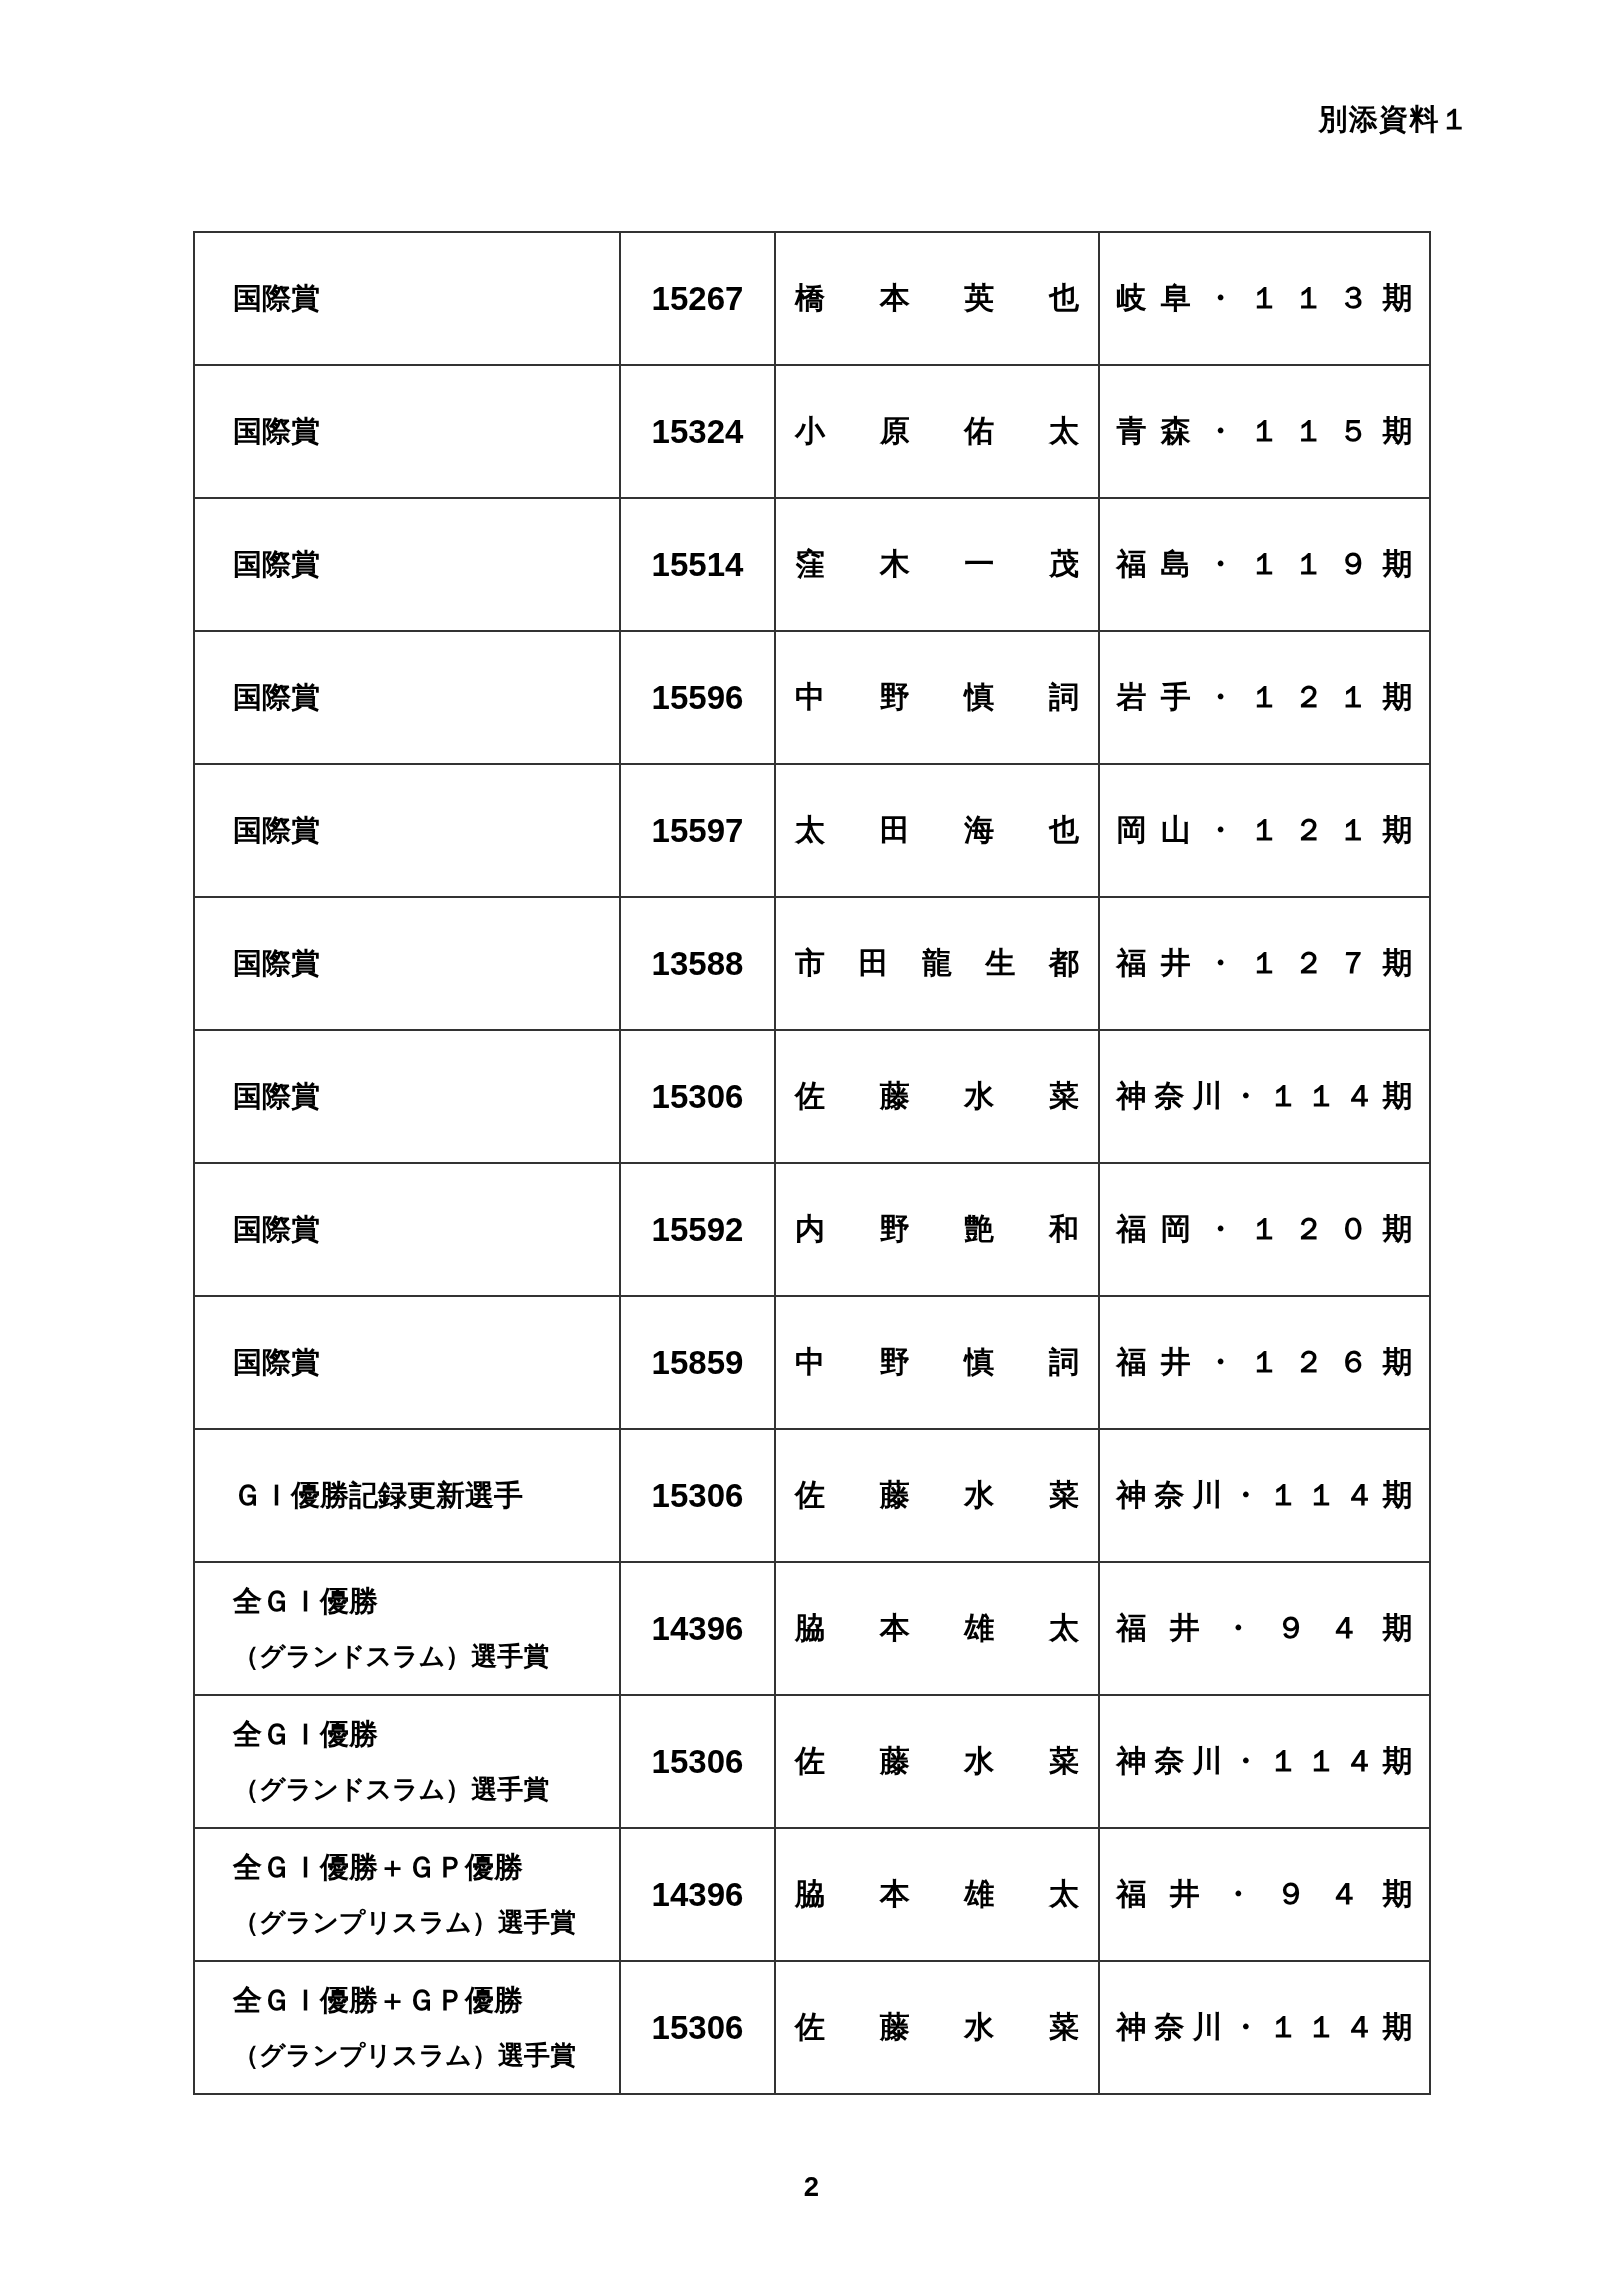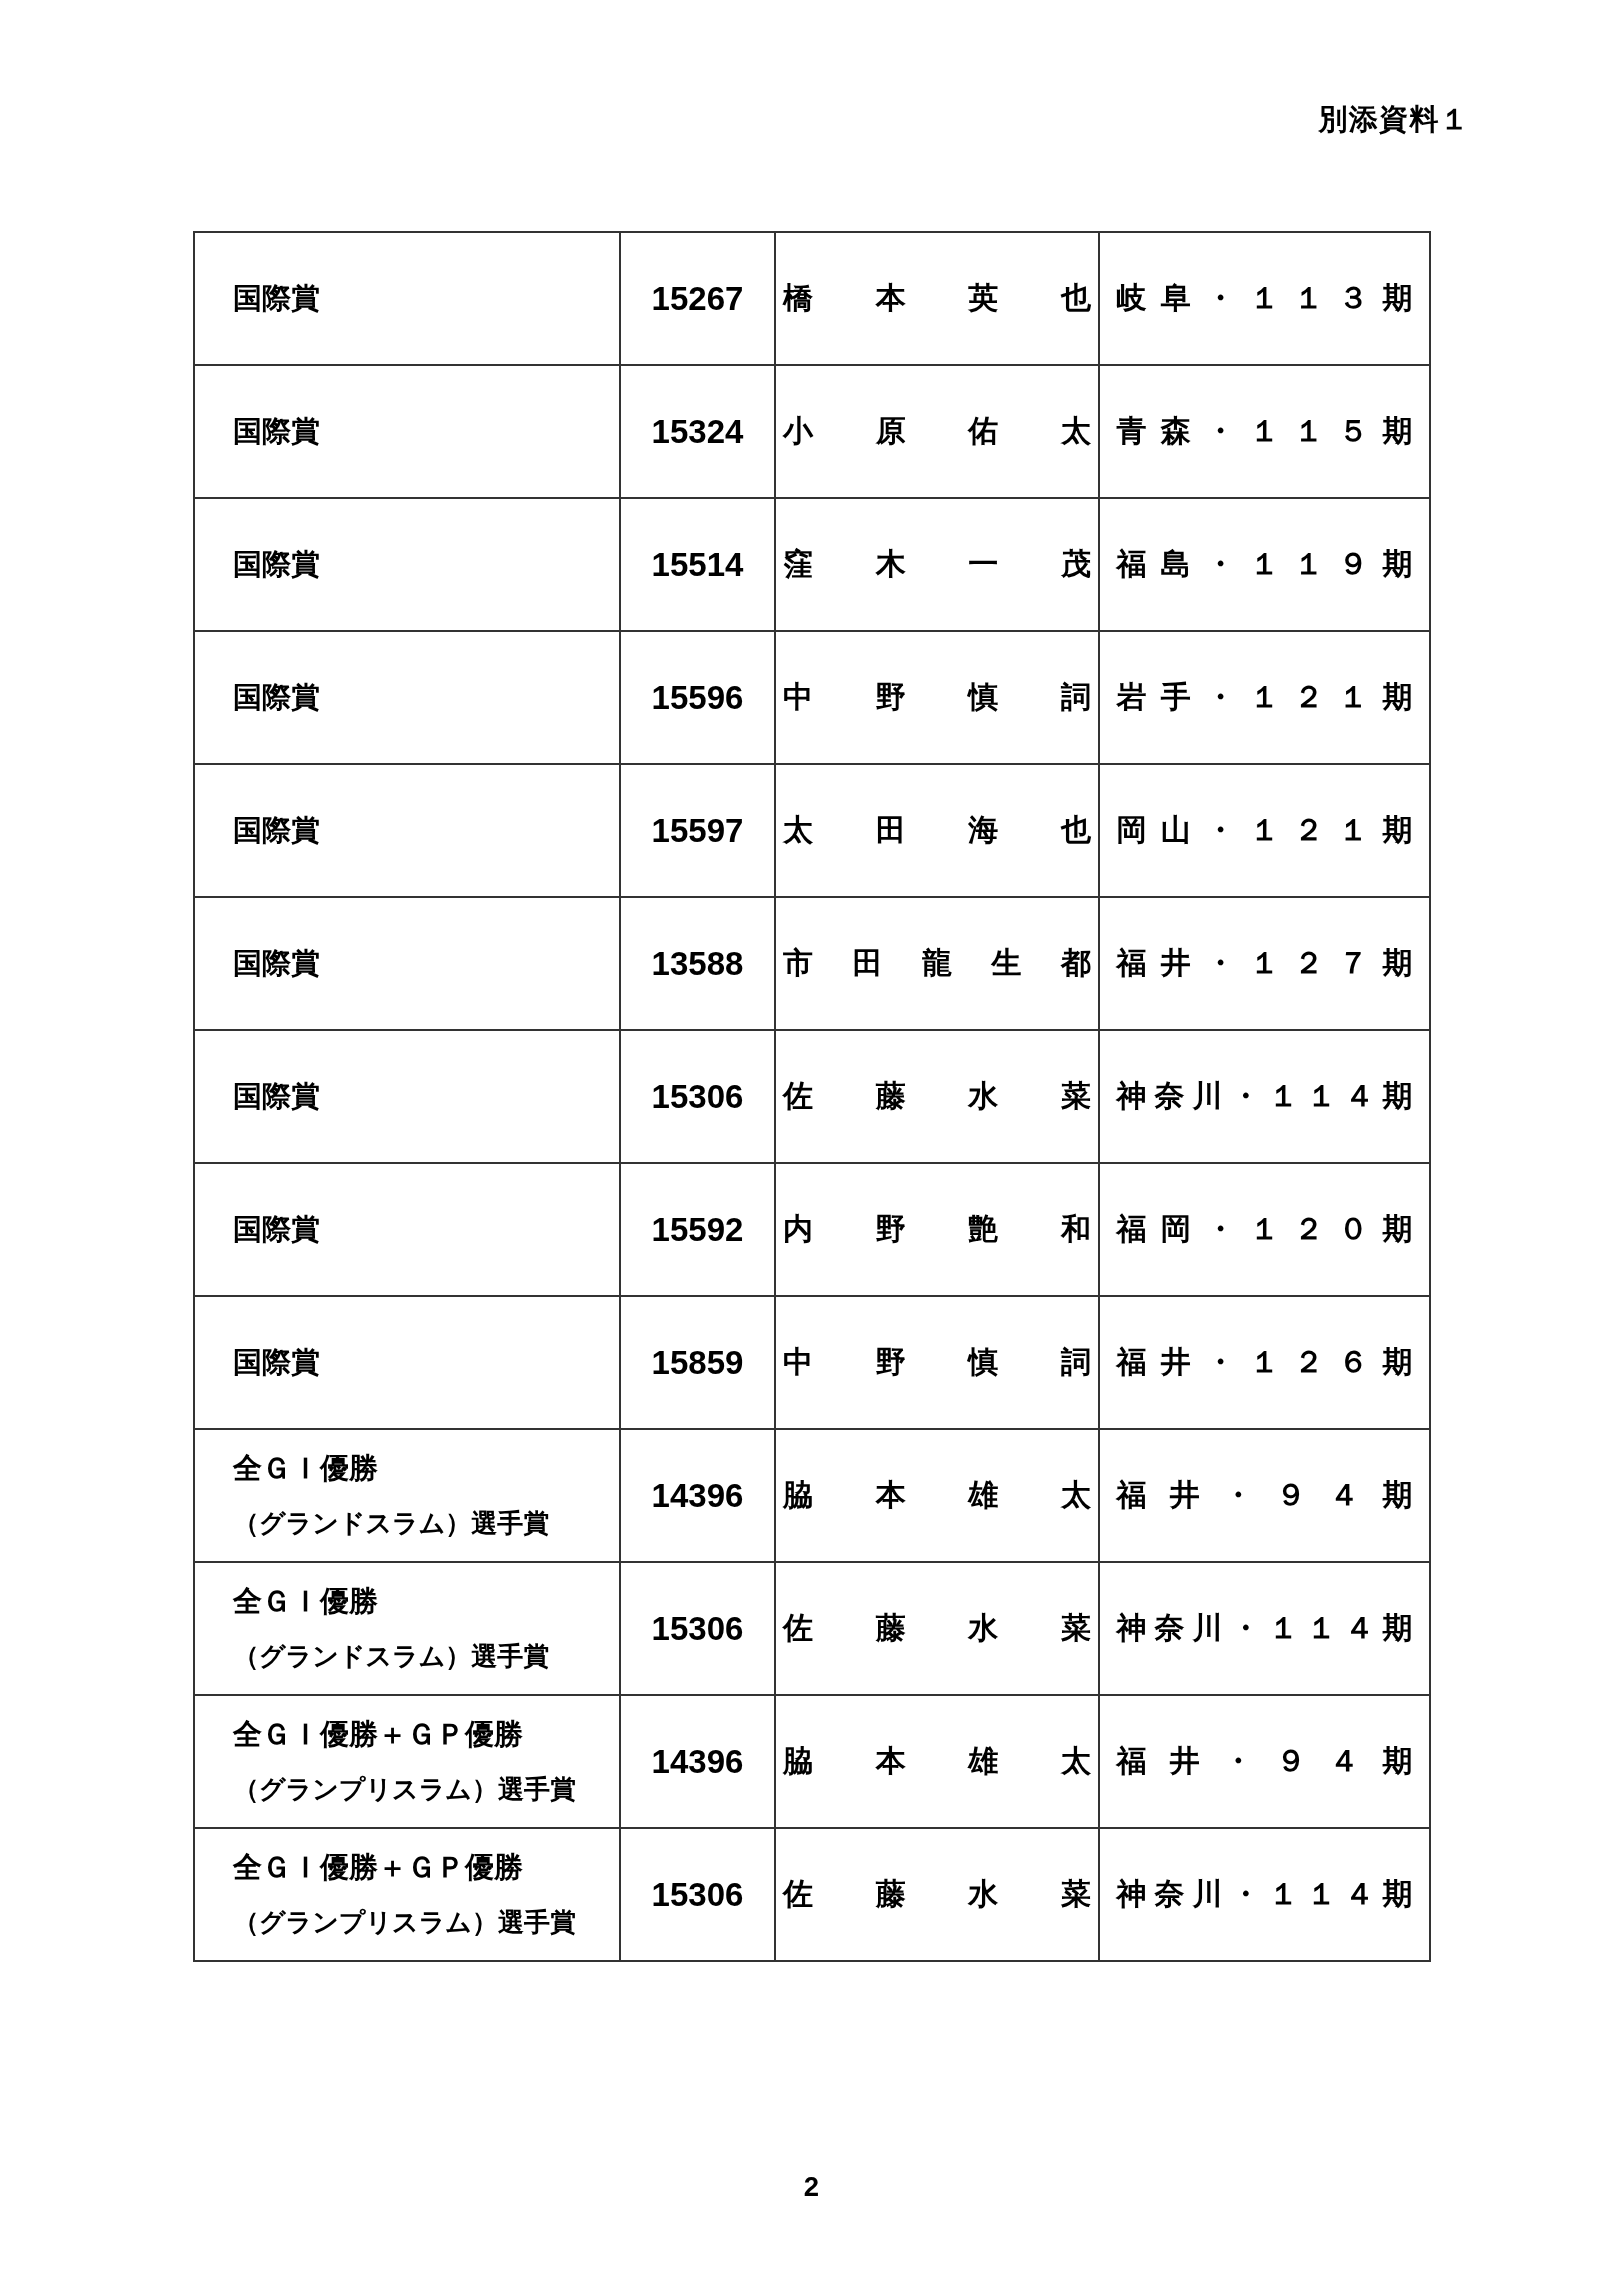--- a/index.html
+++ b/index.html
@@ -61,21 +61,21 @@
   .award-l2:empty { display: none; }
   .c-num {
     width: 155px;
     text-align: center;
     font-size: 33px;
     padding: 0 6.5px;
     margin-left: 18px;
   }
   .c-name {
     width: 324px;
-    padding: 0 7px;
+    padding: 0 19px;
     font-size: 30px;
     text-align: justify;
     text-align-last: justify;
     text-justify: inter-character;
   }
   .c-region {
     width: 331px;
     padding: 0 16.4px;
     font-size: 30px;
     text-align: justify;
@@ -190,20 +190,29 @@
   <tr>
     <td class="c-award">
       <div class="award-l1">国際賞</div>
 
     </td>
     <td class="c-num">15859</td>
     <td class="c-name">中野慎詞</td>
     <td class="c-region">福井・１２６期</td>
   </tr>
 
+  <tr>
+    <td class="c-award">
+      <div class="award-l1">ＧＩ優勝記録更新選手</div>
+
+    </td>
+    <td class="c-num">15306</td>
+    <td class="c-name">佐藤水菜</td>
+    <td class="c-region">神奈川・１１４期</td>
+  </tr>
 
   <tr>
     <td class="c-award">
       <div class="award-l1">全ＧＩ優勝</div>
       <div class="award-l2">（グランドスラム）選手賞</div>
     </td>
     <td class="c-num">14396</td>
     <td class="c-name">脇本雄太</td>
     <td class="c-region">福井・９４期</td>
   </tr>

